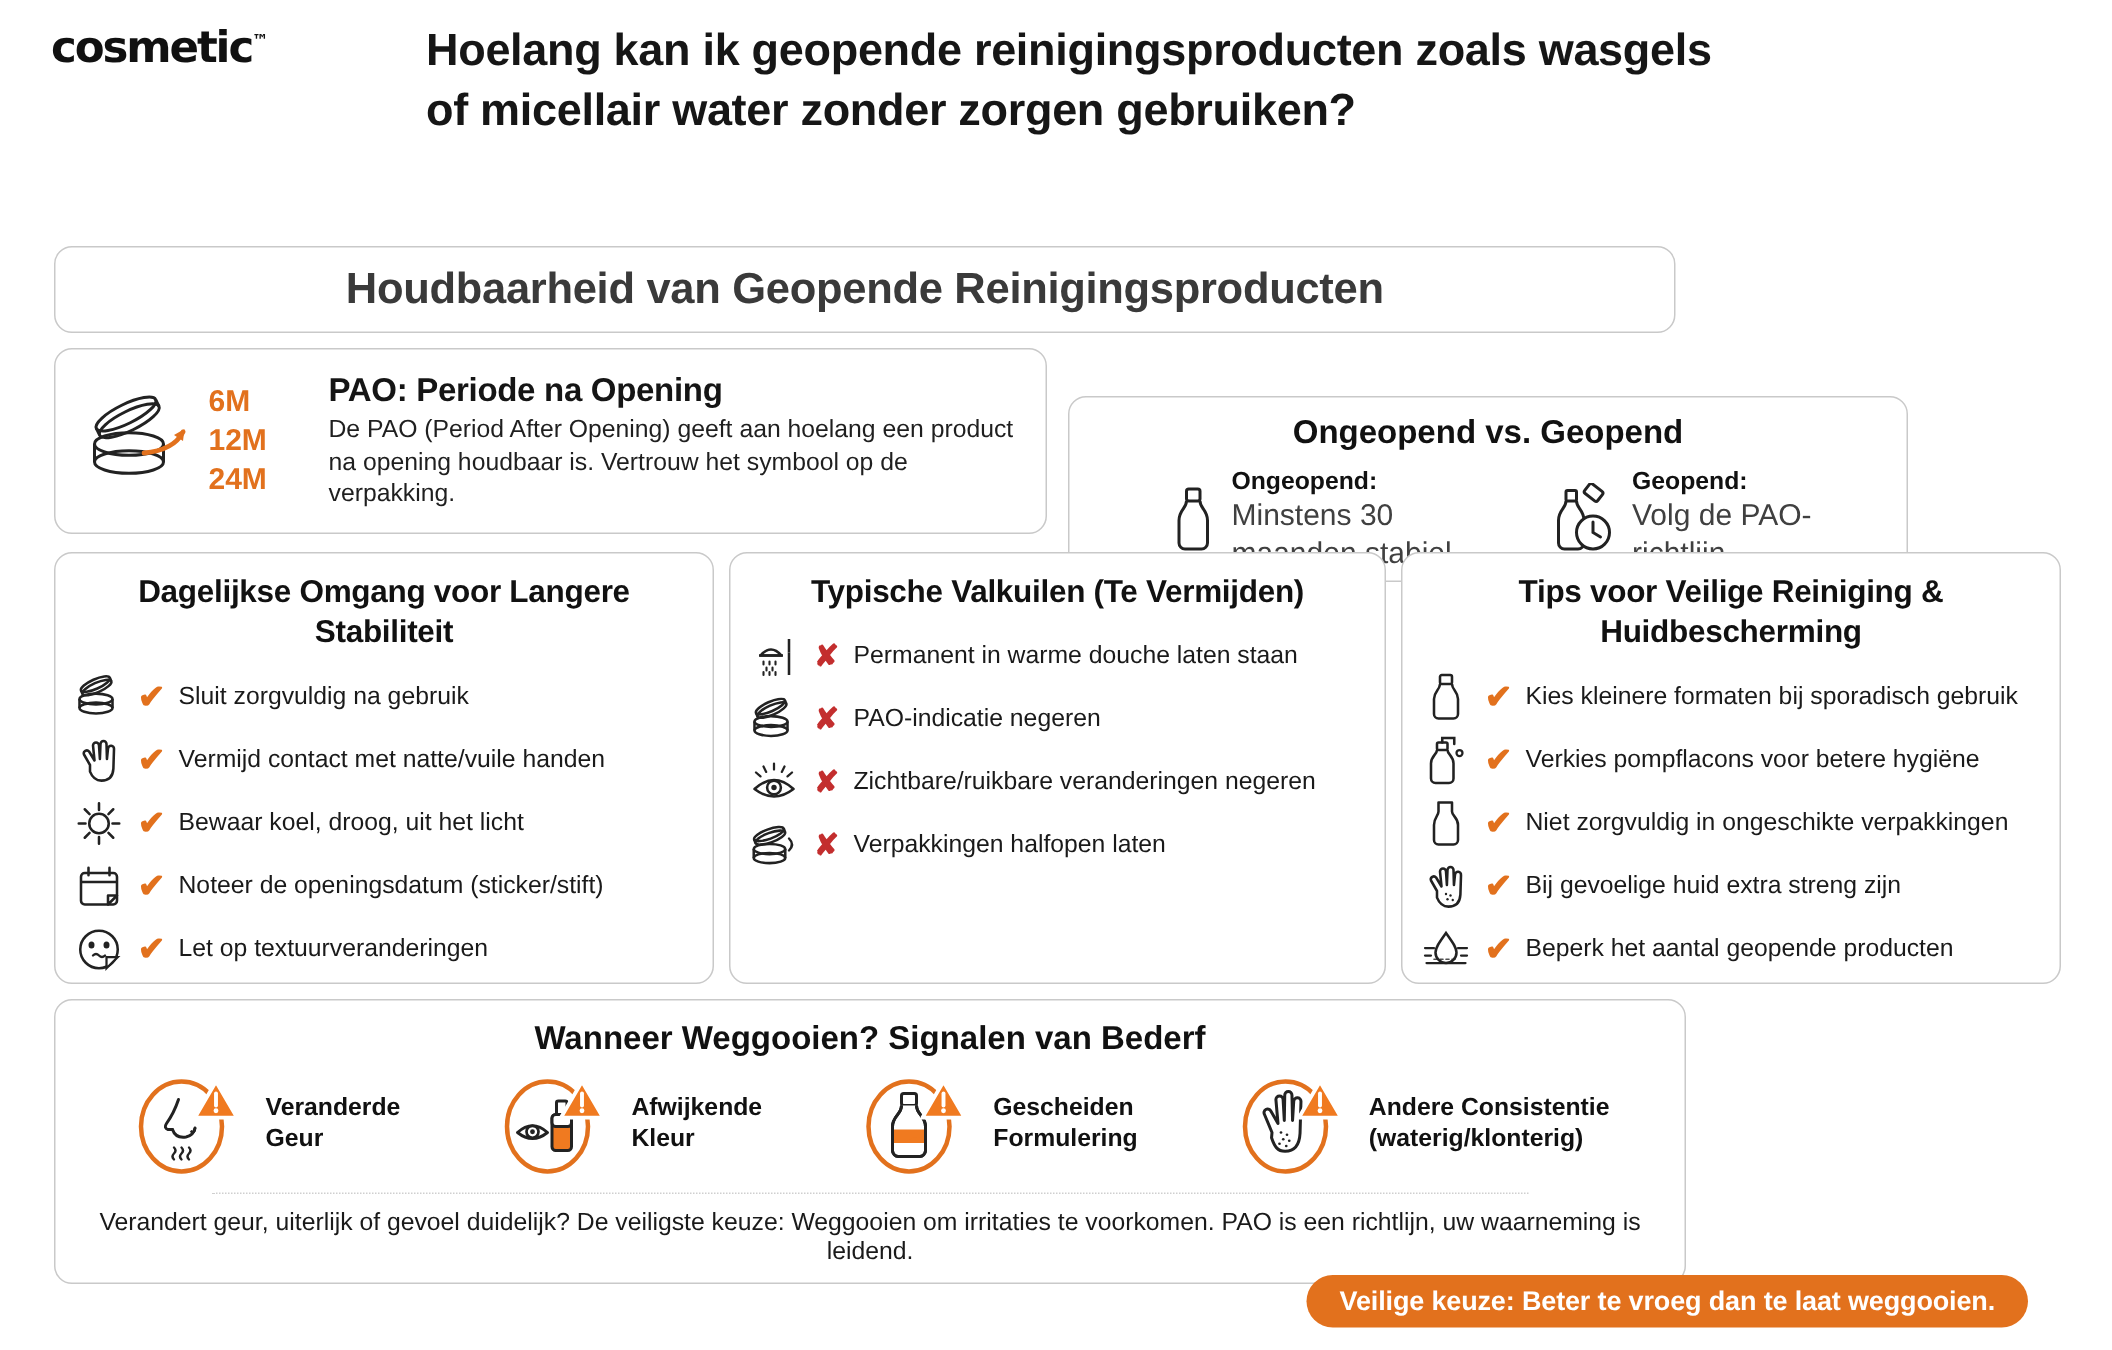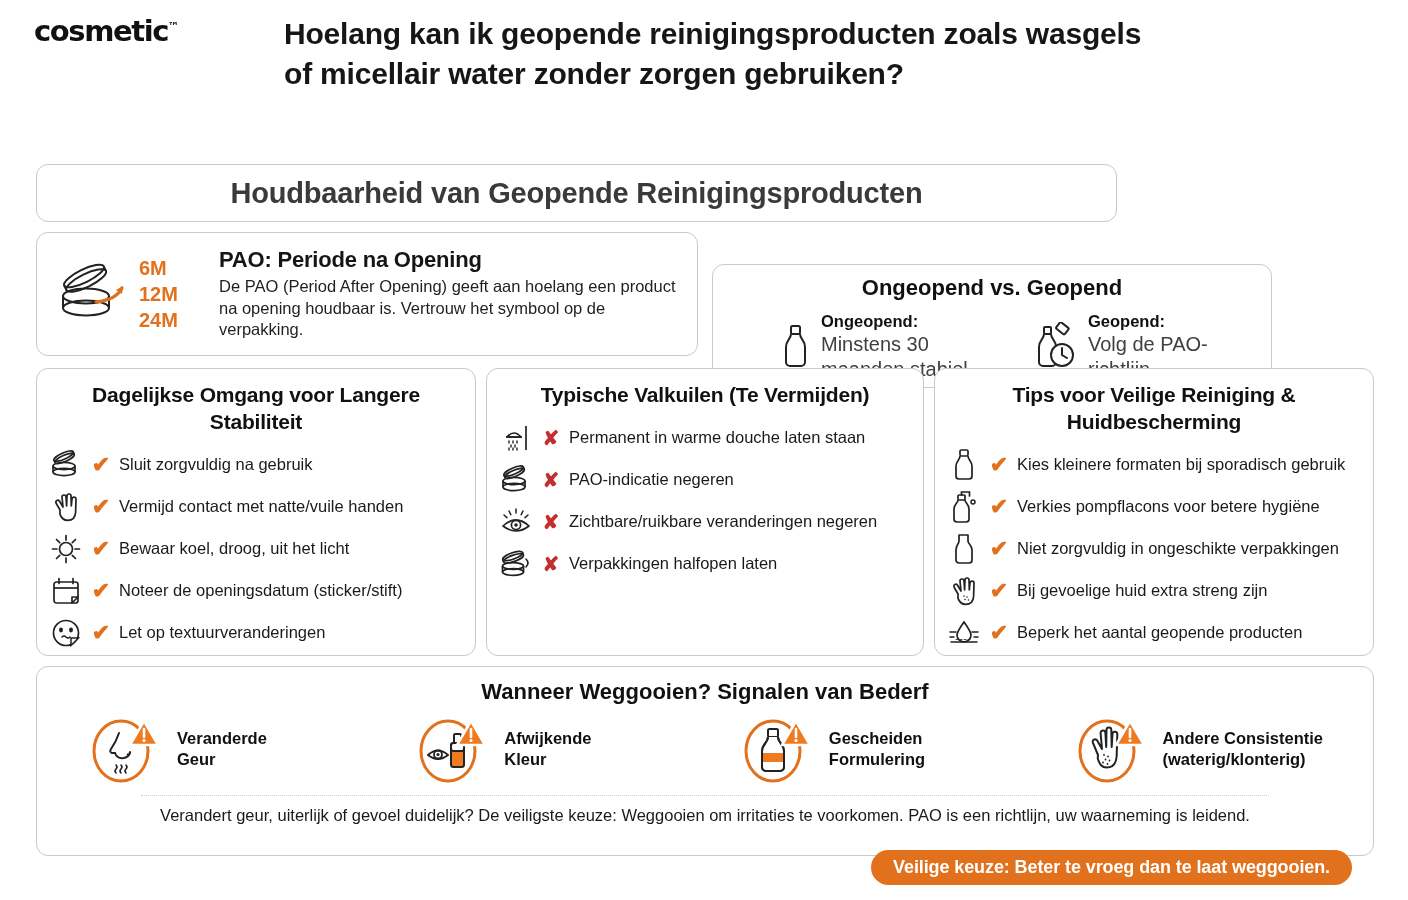--- a/index.html
+++ b/index.html
@@ -80,21 +80,21 @@
   }
   .clist { display:flex; flex-direction:column; gap:3px; }
   .crow { display:flex; align-items:center; gap:7px; height:39px; }
   .crow .ic { flex:0 0 34px; display:flex; align-items:center; justify-content:center;}
   .crow .mk { flex:0 0 22px; display:flex; align-items:center; justify-content:center;}
   .crow .lb { font-size:16.5px; color:#1a1a1a; line-height:1.2; white-space:nowrap;}
   .check { color:#E2711D; font-size:22px; font-weight:900; line-height:1; }
   .cross { color:#C32E2E; font-size:20px; font-weight:900; line-height:1; }
 
   
-  .bottom { position:absolute; left:36px; top:666px; width:1338px; height:190px; padding: 12px 20px 0 20px;}
+  .bottom { position:absolute; left:36px; top:666px; width:1088px; height:190px; padding: 12px 20px 0 20px;}
   .bottom h3 { text-align:center; font-size:22px; font-weight:700; color:#111; margin-bottom: 6px;}
   .signals { display:flex; justify-content:space-between; align-items:center; padding: 2px 30px 0 30px; }
   .signal { display:flex; align-items:center; gap:10px; }
   .signal .lbl { font-size:16.5px; font-weight:700; color:#111; line-height:1.26; }
   .sep { height:1px; border-top:1.5px dotted #cfcfcf; margin: 10px 84px 0 84px; }
   .caption { text-align:center; font-size:16.5px; color:#1a1a1a; margin-top:10px; }
 
   .badge {
     position:absolute; right:56px; top:850px;
     background:#E2711D; color:#fff; font-weight:700; font-size:18px;

